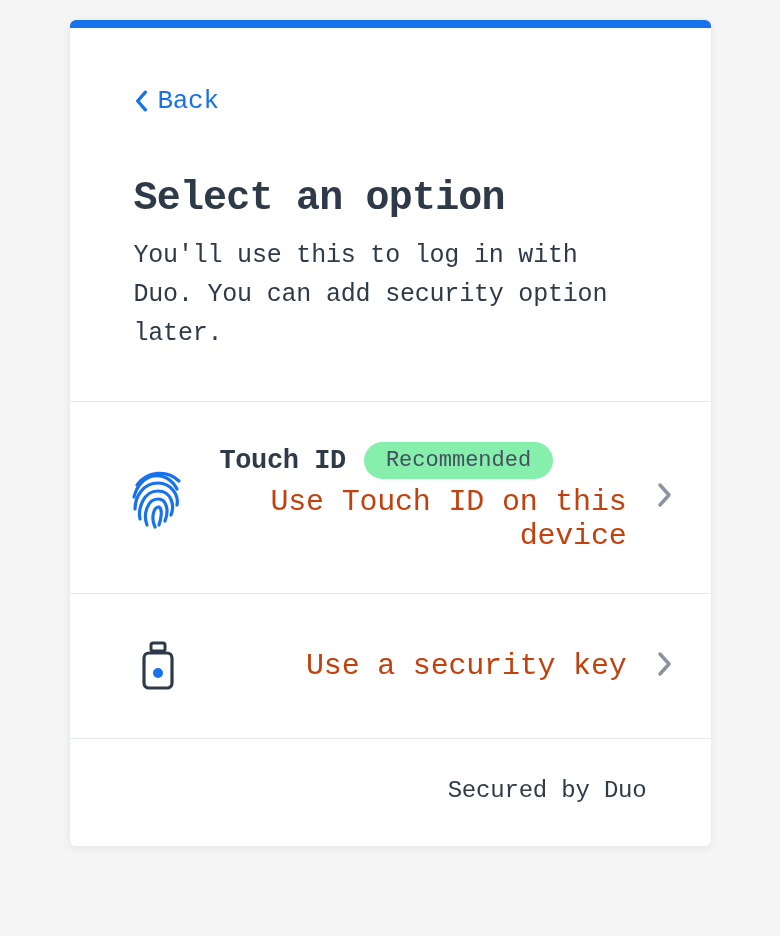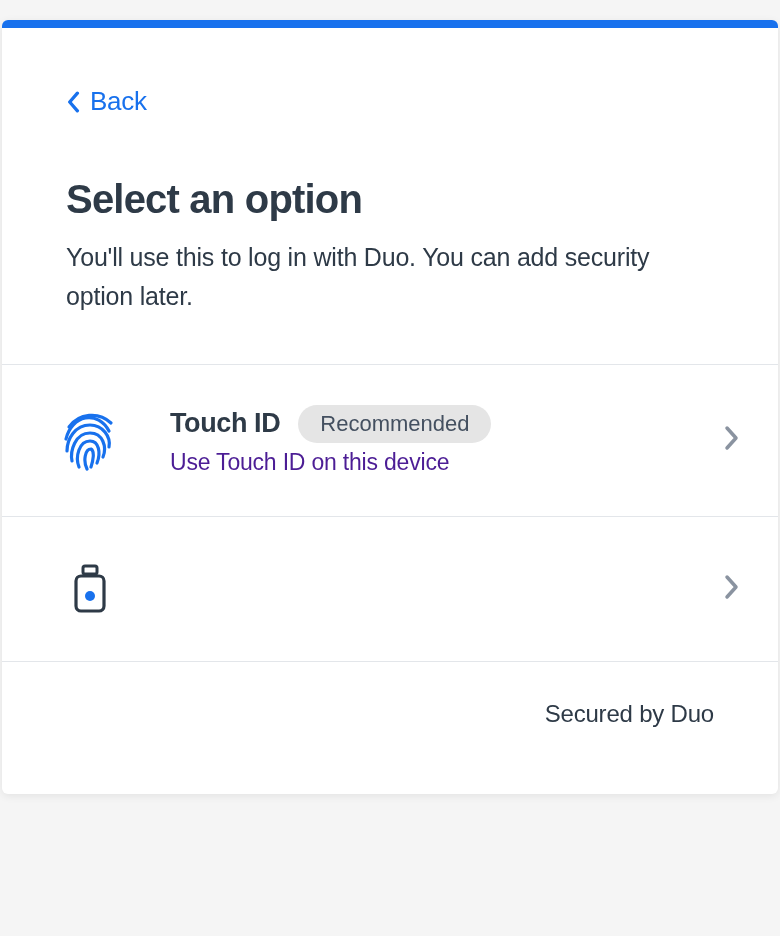--- a/index.html
+++ b/index.html
@@ -11,25 +11,26 @@
       font-family: -apple-system, BlinkMacSystemFont, "Segoe UI", Helvetica, Arial, sans-serif;
       background: #f5f5f5;
       width: 780px;
       height: 936px;
       display: flex;
       align-items: flex-start;
       justify-content: center;
       padding-top: 20px;
     }
     .card {
-      width: 776px;
+      width: 641px;
       background: #fff;
       border-radius: 6px;
       box-shadow: 0 2px 8px rgba(0,0,0,0.08);
       overflow: hidden;
+      font-family: Liberation Mono, monospace;
     }
     .top-bar {
       height: 8px;
       background: #1871ed;
     }
     .header-section {
       padding: 58px 64px 48px 64px;
     }
     .back-link {
       display: inline-flex;
@@ -58,21 +59,22 @@
       color: #2e3a47;
       line-height: 1.55;
       letter-spacing: -0.2px;
     }
     .option-row {
       display: flex;
       align-items: center;
       padding: 40px 38px 40px 56px;
       border-top: 1px solid #e3e6ea;
       cursor: pointer;
-      gap: 48px;
+      gap: 30px;
+      text-align: right;
     }
     .option-icon {
       width: 64px;
       height: 64px;
       display: flex;
       align-items: center;
       justify-content: center;
       flex-shrink: 0;
     }
     .option-content {
@@ -84,37 +86,37 @@
       gap: 18px;
       margin-bottom: 6px;
     }
     .option-title {
       font-size: 27px;
       font-weight: 700;
       color: #2e3a47;
       letter-spacing: -0.4px;
     }
     .badge {
-      background: #e5e5e5;
+      background: #86efac;
       color: #445060;
       font-size: 22px;
       padding: 6px 22px;
       border-radius: 22px;
       font-weight: 400;
     }
     .option-subtitle {
-      font-size: 23px;
-      color: #4c1d95;
+      font-size: 30px;
+      color: #c2410c;
       letter-spacing: -0.2px;
     }
     .chevron {
       flex-shrink: 0;
     }
     .footer {
-      padding: 38px 64px 66px;
+      padding: 38px 64px 42px;
       border-top: 1px solid #e3e6ea;
       text-align: right;
     }
     .footer-text {
       font-size: 24px;
       color: #2e3a47;
       letter-spacing: -0.2px;
     }
   </style>
 </head>
@@ -164,20 +166,21 @@
 
   <div class="option-row">
     <div class="option-icon">
       <svg width="40" height="52" viewBox="0 0 40 52">
         <rect x="13" y="3" width="14" height="8" rx="2" fill="none" stroke="#2e3a47" stroke-width="3"></rect>
         <rect x="6" y="13" width="28" height="35" rx="5" fill="none" stroke="#2e3a47" stroke-width="3.2"></rect>
         <circle cx="20" cy="33" r="5" fill="#1871ed"></circle>
       </svg>
     </div>
     <div class="option-content">
+      <div class="option-subtitle">Use a security key</div>
     </div>
     <div class="chevron">
       <svg width="16" height="26" viewBox="0 0 16 26">
         <path d="M3 3 L12 13 L3 23" stroke="#8a93a0" stroke-width="3.5" fill="none" stroke-linecap="round" stroke-linejoin="round"></path>
       </svg>
     </div>
   </div>
 
   <div class="footer">
     <span class="footer-text">Secured by Duo</span>

